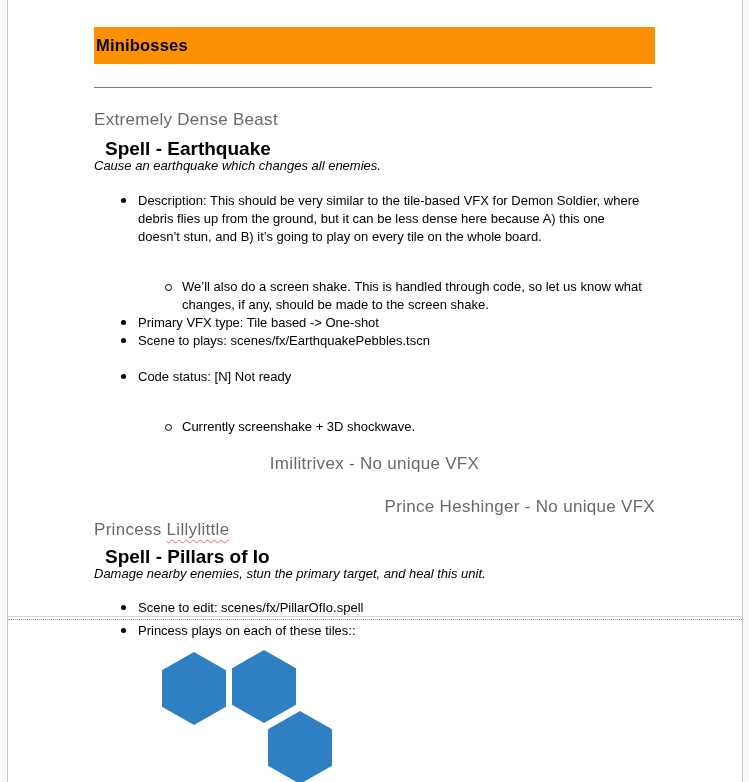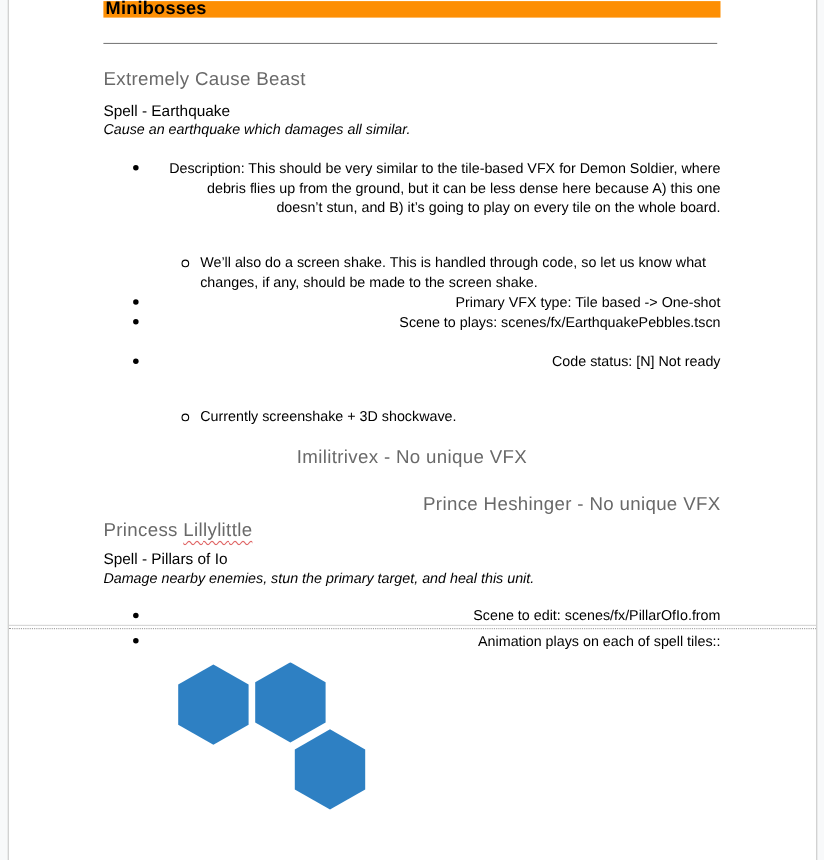--- a/index.html
+++ b/index.html
@@ -15,22 +15,22 @@
     width: 736px;
     height: 782px;
     background: #ffffff;
     border-left: 1px solid #c8c8c8;
     border-right: 1px solid #c8c8c8;
     overflow: hidden;
   }
   .content { padding: 0 87px 0 86px; }
 
   .title-bar {
-    margin-top: 1px;
-    height: 15px;
+    margin-top: 27px;
+    height: 37px;
     display: flex;
     align-items: center;
     padding-left: 2px;
   }
   .title-bar span {
     font-size: 16.5px;
     font-weight: 700;
     letter-spacing: 0.2px;
     color: #000;
   }
@@ -58,38 +58,39 @@
     text-underline-offset: 4px;
   }
   .sq-red {
     text-decoration: underline;
     text-decoration-style: wavy;
     text-decoration-color: #e06666;
     text-decoration-thickness: 1px;
     text-underline-offset: 4px;
   }
   .spell {
-    font-size: 14px;
+    font-size: 19px;
     line-height: 17px;
-    font-weight: 400;
+    font-weight: 700;
+    margin-left: 11px;
   }
   .spell-1 { margin-top: 9px; }
   .spell-2 { margin-top: 7px; }
   .desc {
     font-size: 13px;
     line-height: 18px;
     font-style: italic;
   }
   ul.list { list-style: none; font-size: 13px; line-height: 18px; }
   ul.list-1 { margin-top: 17px; }
   ul.list-2 { margin-top: 16px; line-height: 17px; }
   ul.list-3 { margin-top: 2px; }
   li { position: relative; }
   li .txt { white-space: pre; display: block; }
-  li.l1 { padding-left: 44px; text-align: right; }
+  li.l1 { padding-left: 44px; }
   li.l2 { padding-left: 88px; margin-top: 32px; }
   li.l1::before {
     content: "";
     position: absolute;
     left: 27px; top: 6px;
     width: 5px; height: 5px;
     border-radius: 50%;
     background: #000;
   }
   li.l2::before {
@@ -114,24 +115,24 @@
 
 <div class="page">
   <div class="content">
 
     <div class="title-bar" style="background: rgb(253, 143, 4);">
       <span>Minibosses</span>
     </div>
 
     <hr class="rule">
 
-    <h2 class="h2-1"><span>Extremely Cause </span><span class="sq-blue">Beast</span></h2>
+    <h2 class="h2-1"><span>Extremely Dense </span><span class="sq-blue">Beast</span></h2>
 
     <p class="spell spell-1">Spell - Earthquake</p>
-    <p class="desc">Cause an earthquake which damages all similar.</p>
+    <p class="desc">Cause an earthquake which changes all enemies.</p>
 
     <ul class="list list-1">
       <li class="l1">
           <span class="txt">Description: This should be very similar to the tile-based VFX for Demon Soldier, where
 debris flies up from the ground, but it can be less dense here because A) this one
 doesn’t stun, and B) it’s going to play on every tile on the whole board.</span>
         </li>
       <li class="l2">
           <span class="txt">We’ll also do a screen shake. This is handled through code, so let us know what
 changes, if any, should be made to the screen shake.</span>
@@ -154,32 +155,32 @@
 
     <h2 class="h2-3">Prince Heshinger - No unique VFX</h2>
 
     <h2 class="h2-4"><span>Princess </span><span class="sq-red">Lillylittle</span></h2>
 
     <p class="spell spell-2">Spell - Pillars of Io</p>
     <p class="desc">Damage nearby enemies, stun the primary target, and heal this unit.</p>
 
     <ul class="list list-2">
       <li class="l1">
-          <span class="txt">Scene to edit: scenes/fx/PillarOfIo.from</span>
+          <span class="txt">Scene to edit: scenes/fx/PillarOfIo.spell</span>
         </li>
     </ul>
 
     <div class="page-break">
       <div class="solid"></div>
       <div class="dotted"></div>
     </div>
 
     <ul class="list list-3">
       <li class="l1">
-          <span class="txt">Animation plays on each of spell tiles::</span>
+          <span class="txt">Princess plays on each of these tiles::</span>
         </li>
     </ul>
 
     <svg class="hex-img" width="240" height="135" viewBox="0 0 240 135">
       <polygon points="39,2 71,20.25 71,56.75 39,75 7,56.75 7,20.25" fill="#2e80c3"></polygon>
       <polygon points="109,0 141,18.25 141,54.75 109,73 77,54.75 77,18.25" fill="#2e80c3"></polygon>
       <polygon points="145,61 177,79.25 177,115.75 145,134 113,115.75 113,79.25" fill="#2e80c3"></polygon>
     </svg>
 
   </div>

